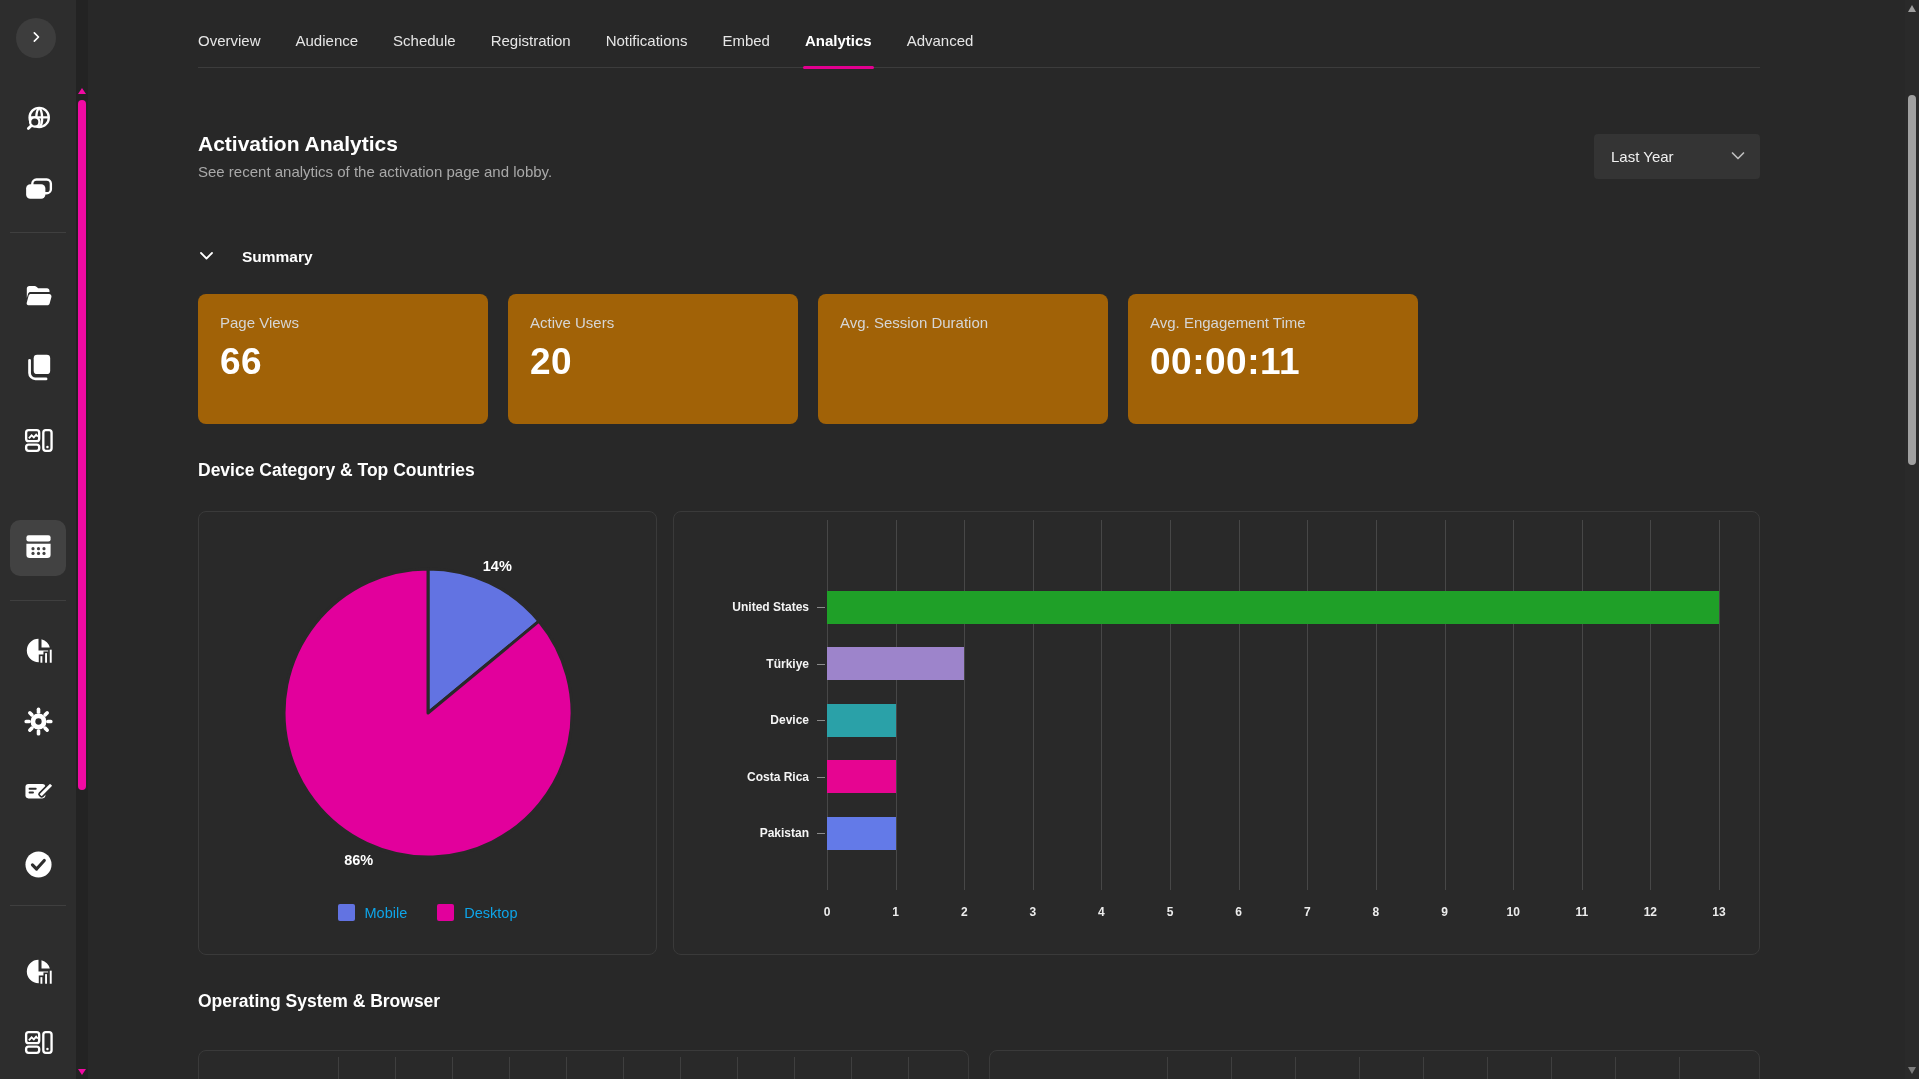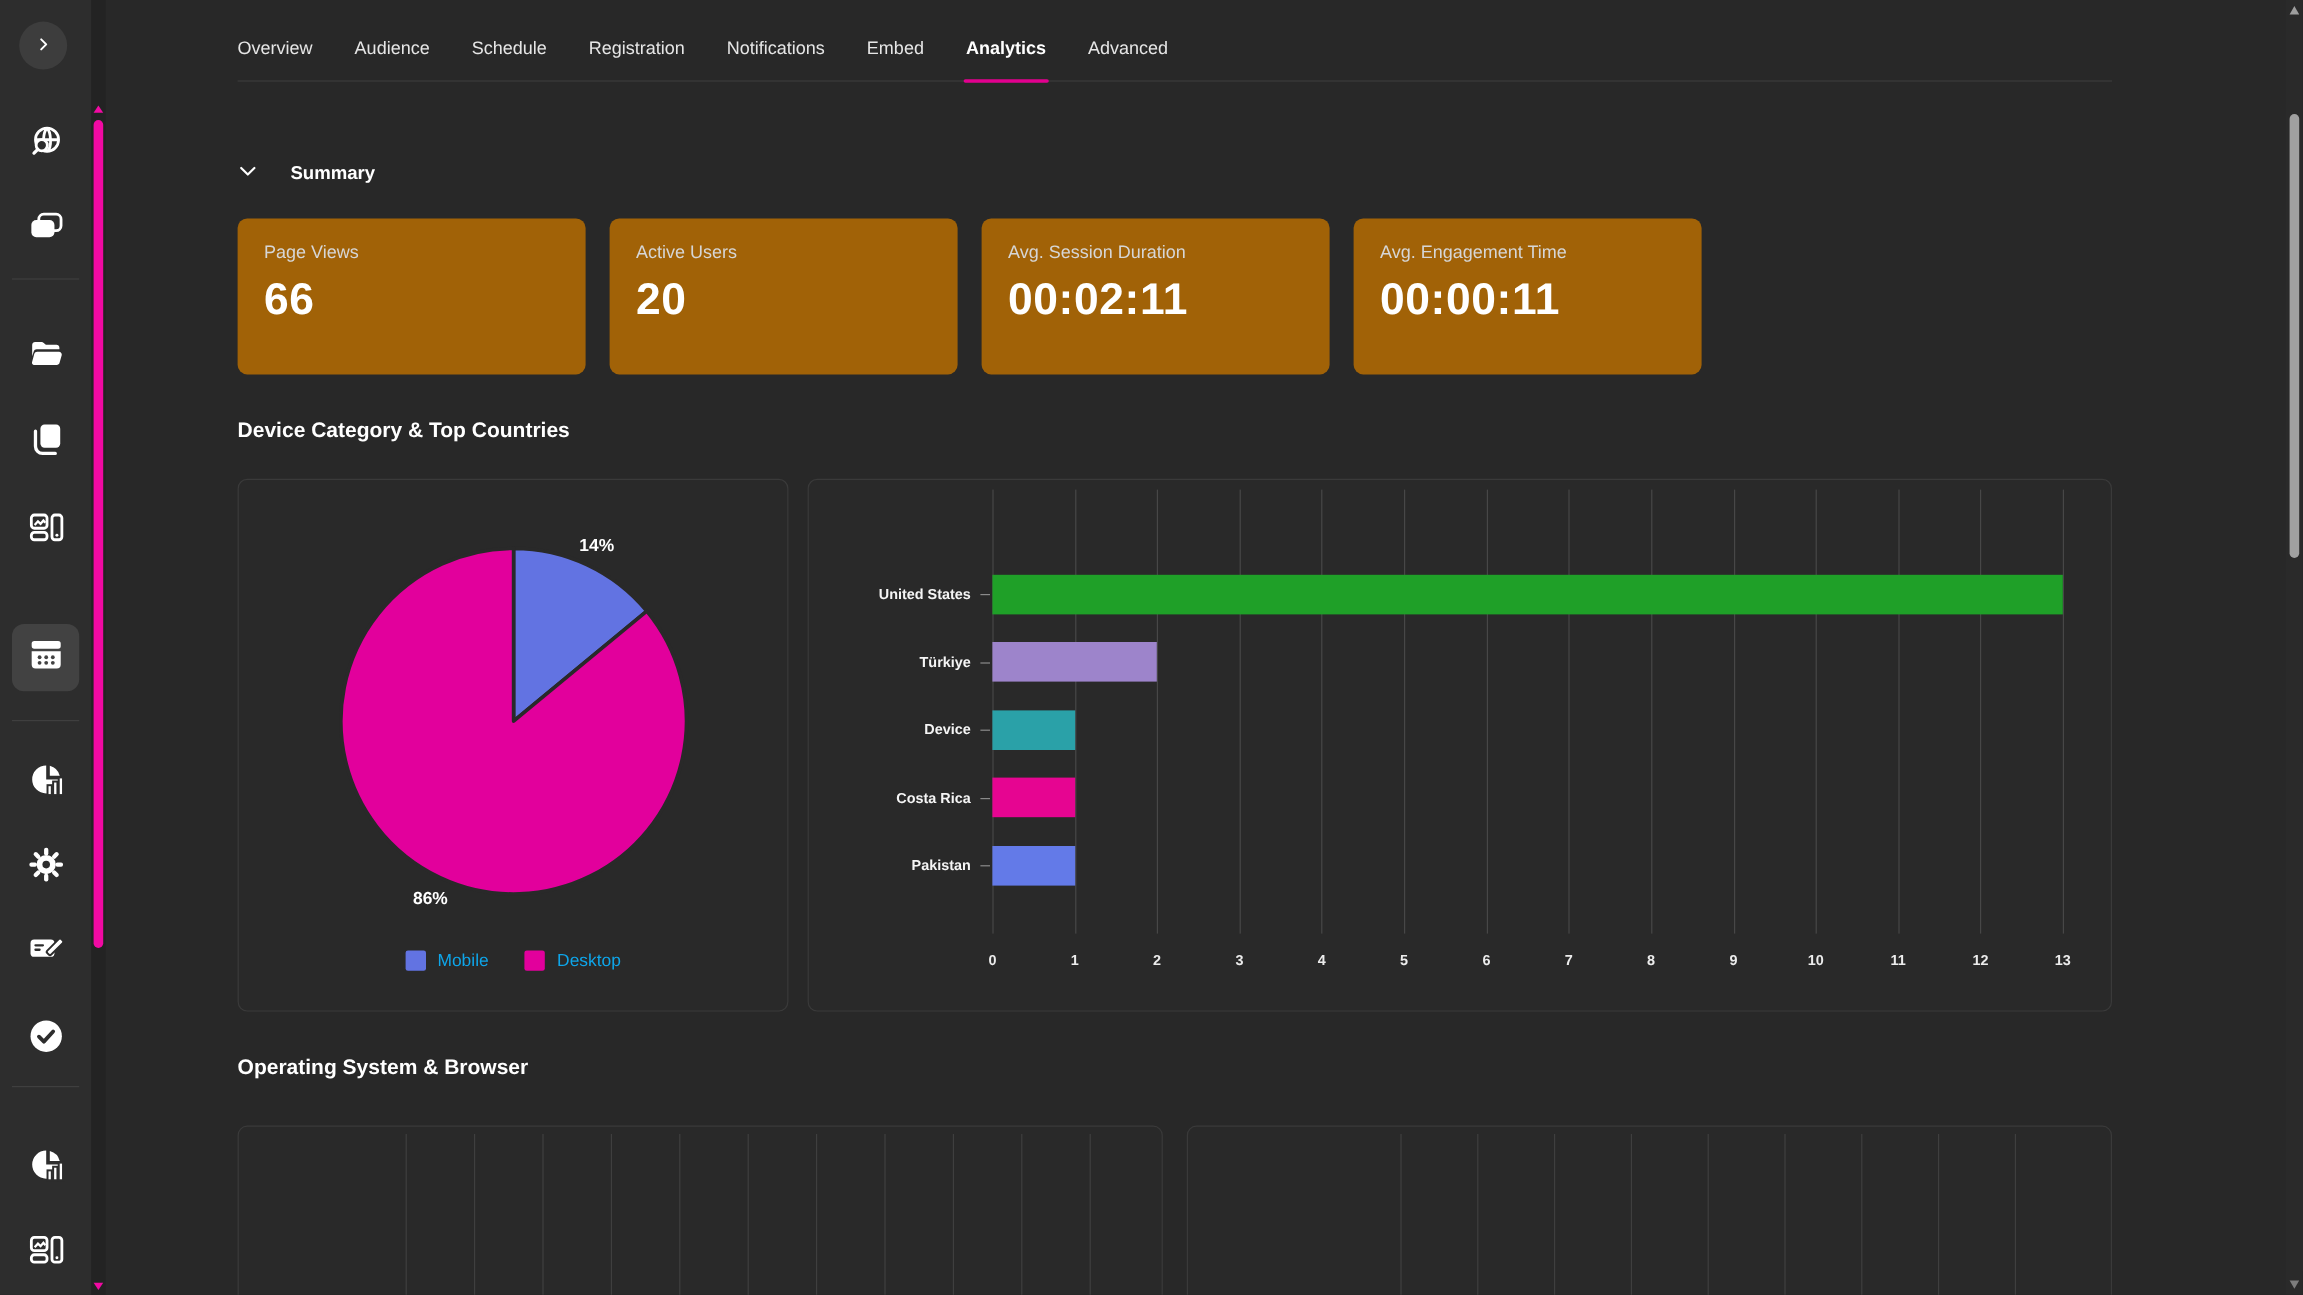--- a/index.html
+++ b/index.html
@@ -271,20 +271,34 @@
       <div class="tab">Overview</div>
       <div class="tab">Audience</div>
       <div class="tab">Schedule</div>
       <div class="tab">Registration</div>
       <div class="tab">Notifications</div>
       <div class="tab">Embed</div>
       <div class="tab active">Analytics</div>
       <div class="tab">Advanced</div>
     </nav>
 
+  <div class="header-row">
+    <div>
+      <h1 class="page-title">Activation Analytics</h1>
+      <div class="page-subtitle">See recent analytics of the activation page and lobby.</div>
+    </div>
+    <button class="range-select">
+      <span>Last Year</span>
+      <span>
+        <svg width="16" height="12" viewBox="0 0 16 12">
+            <path d="M2.5 3l5.5 5.5L13.5 3" stroke="#bdbdbd" stroke-width="1.7" fill="none" stroke-linecap="round" stroke-linejoin="round"></path>
+          </svg>
+      </span>
+    </button>
+  </div>
 
   <div class="summary-row">
     <span>
       <svg width="17" height="12" viewBox="0 0 16 12">
           <path d="M2.5 3l5.5 5.5L13.5 3" stroke="#fff" stroke-width="1.8" fill="none" stroke-linecap="round" stroke-linejoin="round"></path>
         </svg>
     </span>
     <span>Summary</span>
   </div>
 
@@ -292,21 +306,20 @@
       <div class="stat-card">
         <div class="stat-label">Page Views</div>
         <div class="stat-value">66</div>
       </div>
       <div class="stat-card">
         <div class="stat-label">Active Users</div>
         <div class="stat-value">20</div>
       </div>
       <div class="stat-card">
         <div class="stat-label">Avg. Session Duration</div>
-        <div class="stat-value">00:02:11</div>
       </div>
       <div class="stat-card">
         <div class="stat-label">Avg. Engagement Time</div>
         <div class="stat-value">00:00:11</div>
       </div>
     </div>
 
   <h2 class="section-h">Device Category &amp; Top Countries</h2>
 
   <div class="charts-row">

